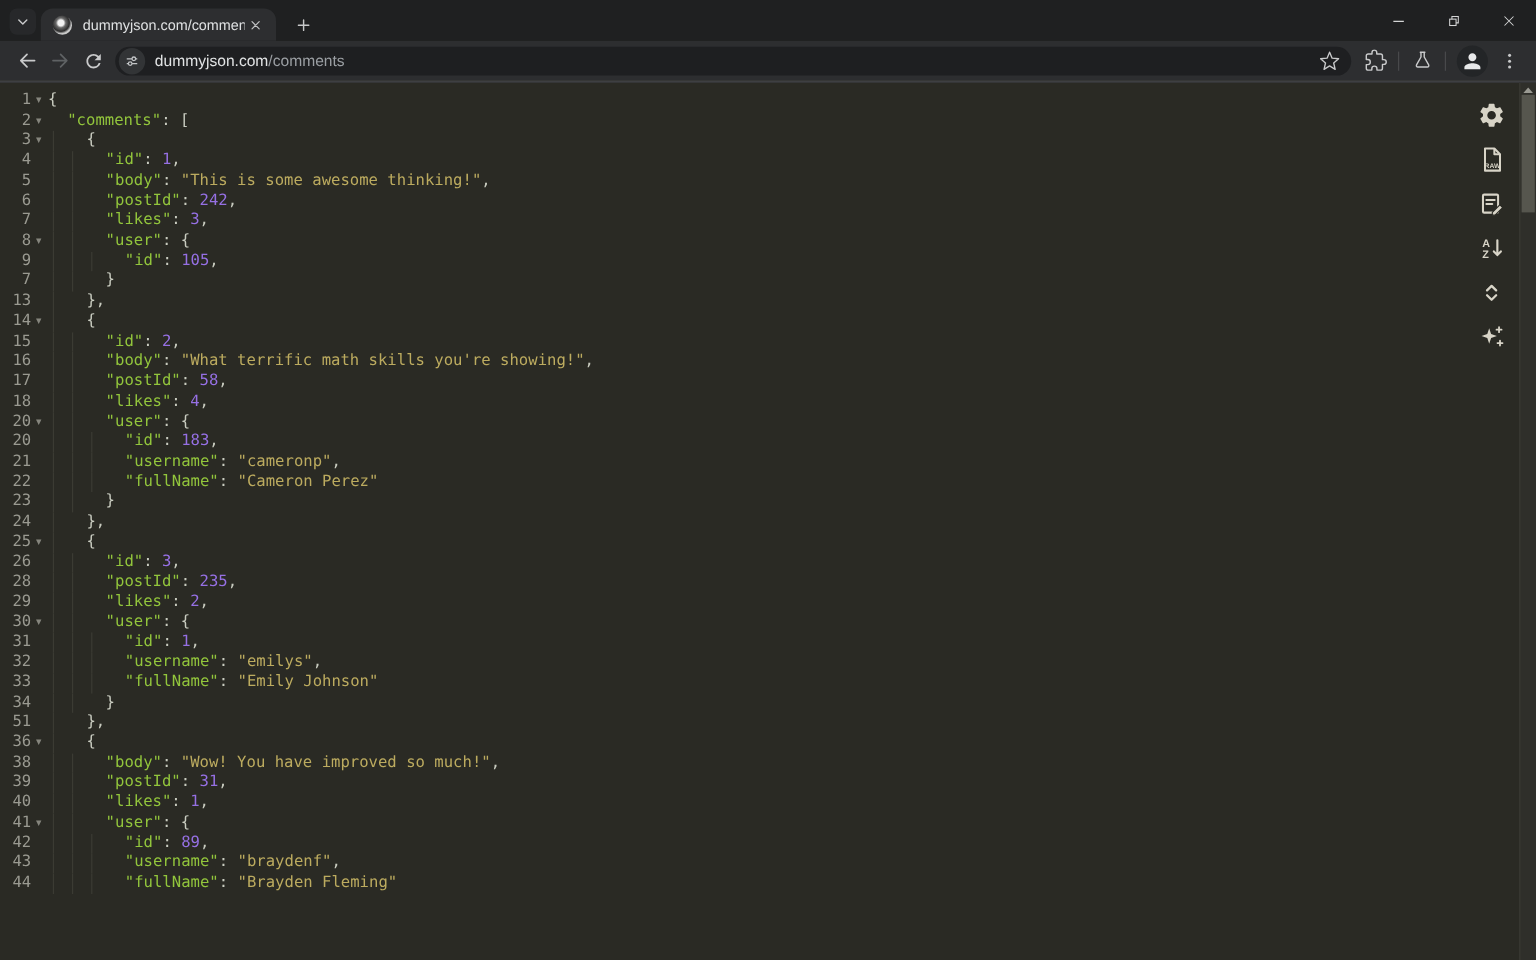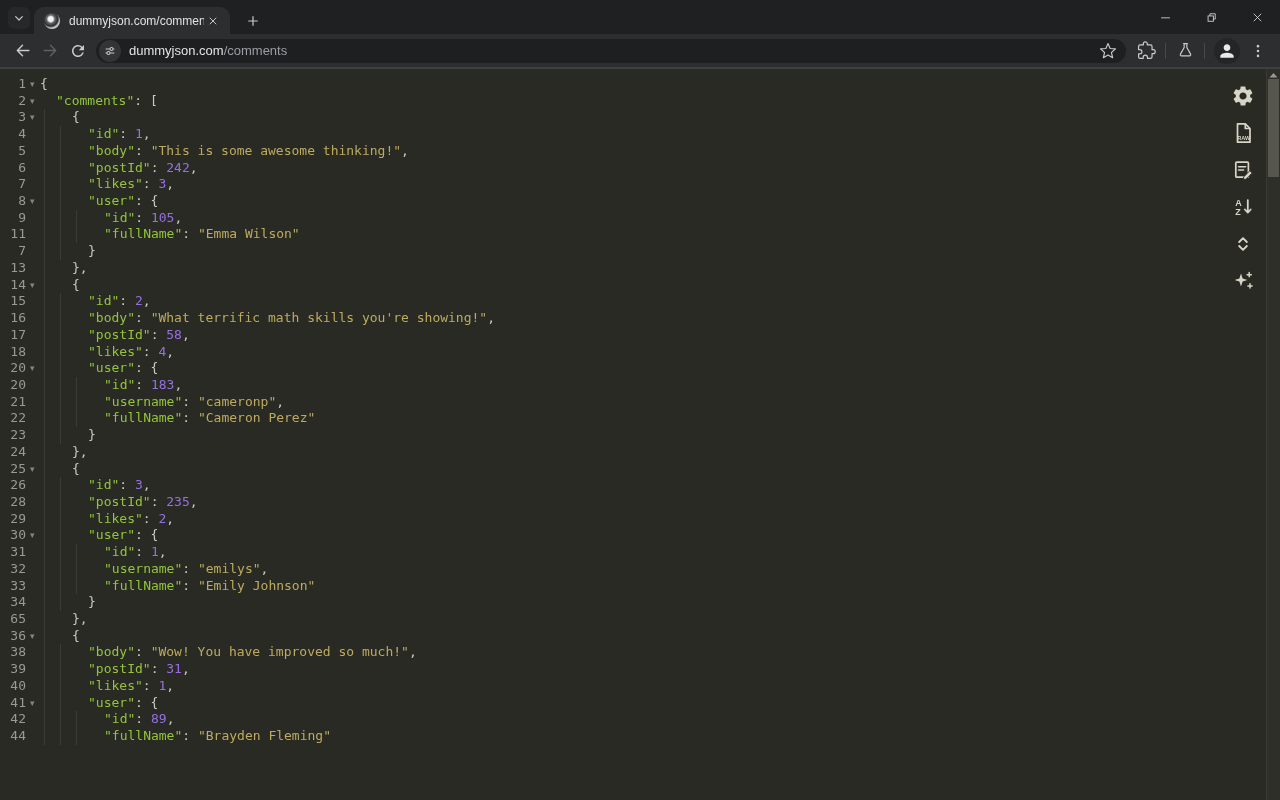--- a/index.html
+++ b/index.html
@@ -264,27 +264,20 @@
         <div class="row">
           <div class="guide" style="left: 44px;"></div>
           <div class="guide" style="left: 60px;"></div>
           <div class="guide" style="left: 76px;"></div>
           <span class="ln">9</span>
           <span class="codeseg" style="left: 104px;"><span class="tk-k">"id"</span><span class="tk-p">: </span><span class="tk-n">105</span><span class="tk-p">,</span></span>
         </div>
         <div class="row">
           <div class="guide" style="left: 44px;"></div>
           <div class="guide" style="left: 60px;"></div>
-          <div class="guide" style="left: 76px;"></div>
-          <span class="ln">11</span>
-          <span class="codeseg" style="left: 104px;"><span class="tk-k">"fullName"</span><span class="tk-p">: </span><span class="tk-s">"Emma Wilson"</span></span>
-        </div>
-        <div class="row">
-          <div class="guide" style="left: 44px;"></div>
-          <div class="guide" style="left: 60px;"></div>
           <span class="ln">7</span>
           <span class="codeseg" style="left: 88px;"><span class="tk-p">}</span></span>
         </div>
         <div class="row">
           <div class="guide" style="left: 44px;"></div>
           <span class="ln">13</span>
           <span class="codeseg" style="left: 72px;"><span class="tk-p">},</span></span>
         </div>
         <div class="row">
           <div class="guide" style="left: 44px;"></div>
@@ -408,21 +401,21 @@
           <span class="codeseg" style="left: 104px;"><span class="tk-k">"fullName"</span><span class="tk-p">: </span><span class="tk-s">"Emily Johnson"</span></span>
         </div>
         <div class="row">
           <div class="guide" style="left: 44px;"></div>
           <div class="guide" style="left: 60px;"></div>
           <span class="ln">34</span>
           <span class="codeseg" style="left: 88px;"><span class="tk-p">}</span></span>
         </div>
         <div class="row">
           <div class="guide" style="left: 44px;"></div>
-          <span class="ln">65</span>
+          <span class="ln">51</span>
           <span class="codeseg" style="left: 72px;"><span class="tk-p">},</span></span>
         </div>
         <div class="row">
           <div class="guide" style="left: 44px;"></div>
           <span class="ln">36</span>
           <span class="caret">▾</span>
           <span class="codeseg" style="left: 72px;"><span class="tk-p">{</span></span>
         </div>
         <div class="row">
           <div class="guide" style="left: 44px;"></div>
@@ -448,20 +441,27 @@
           <span class="ln">41</span>
           <span class="caret">▾</span>
           <span class="codeseg" style="left: 88px;"><span class="tk-k">"user"</span><span class="tk-p">: {</span></span>
         </div>
         <div class="row">
           <div class="guide" style="left: 44px;"></div>
           <div class="guide" style="left: 60px;"></div>
           <div class="guide" style="left: 76px;"></div>
           <span class="ln">42</span>
           <span class="codeseg" style="left: 104px;"><span class="tk-k">"id"</span><span class="tk-p">: </span><span class="tk-n">89</span><span class="tk-p">,</span></span>
+        </div>
+        <div class="row">
+          <div class="guide" style="left: 44px;"></div>
+          <div class="guide" style="left: 60px;"></div>
+          <div class="guide" style="left: 76px;"></div>
+          <span class="ln">43</span>
+          <span class="codeseg" style="left: 104px;"><span class="tk-k">"username"</span><span class="tk-p">: </span><span class="tk-s">"braydenf"</span><span class="tk-p">,</span></span>
         </div>
         <div class="row">
           <div class="guide" style="left: 44px;"></div>
           <div class="guide" style="left: 60px;"></div>
           <div class="guide" style="left: 76px;"></div>
           <span class="ln">44</span>
           <span class="codeseg" style="left: 104px;"><span class="tk-k">"fullName"</span><span class="tk-p">: </span><span class="tk-s">"Brayden Fleming"</span></span>
         </div>
       </div>
 

